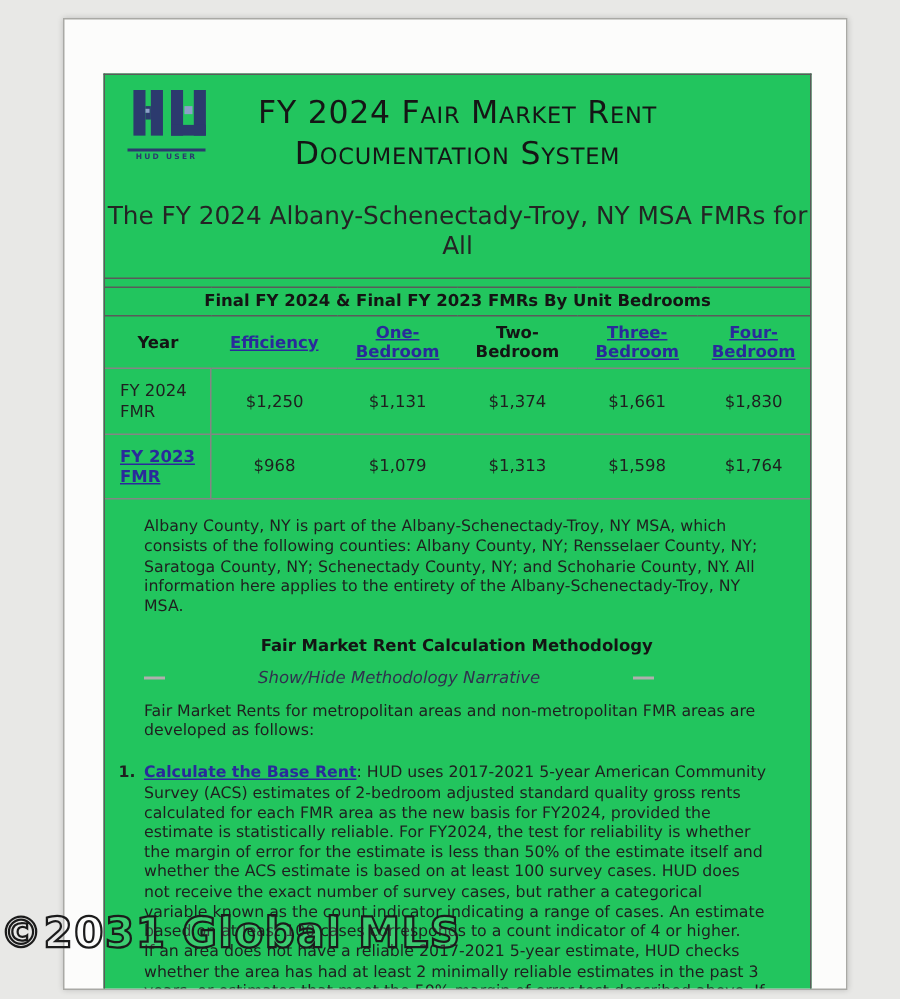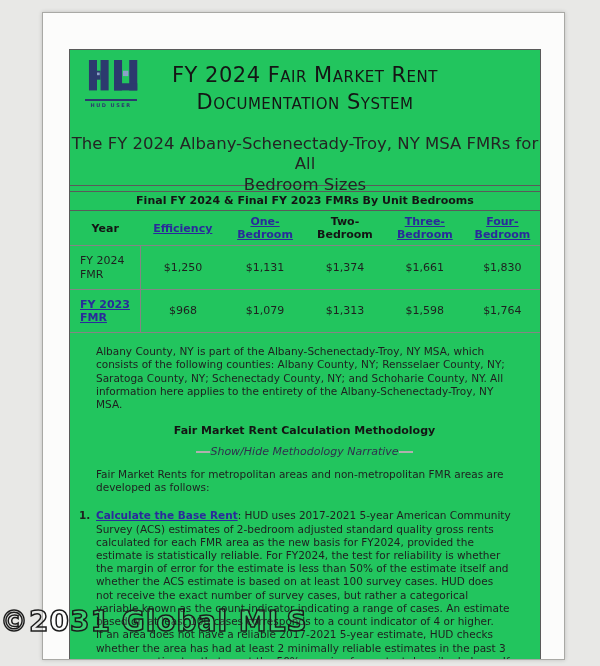--- a/index.html
+++ b/index.html
@@ -69,21 +69,21 @@
   a.lnk, a.showhide{
     color:var(--link);font-weight:bold;text-decoration:underline;cursor:pointer;
   }
   
   .content{padding:12px 27px 0 26px;font-size:10.5px;line-height:1.26;color:var(--text);}
   .content p{margin:0;}
   .method-heading{
     margin:13px 0 7px 0;text-align:center;font-weight:bold;font-size:11px;color:#141414;
   }
   .showhide-row{
-    display:flex;align-items:center;justify-content:center;margin-bottom:9px;
+    display:flex;align-items:center;gap:62px;margin-bottom:9px;
   }
   a.showhide{
     font-style:italic;font-weight:normal;color:#30304e;text-decoration:none;font-size:11px;
   }
   .dash{display:inline-block;width:14px;height:2px;background:#b0b0ae;}
   .intro{margin-top:2px;}
   .list-item{display:flex;margin-top:15px;margin-left:-17px;}
   .num{width:17px;flex-shrink:0;font-weight:bold;}
   .item-body{flex:1;}
   .para2{margin-top:13px;}
@@ -115,21 +115,20 @@
           <rect x="11" y="14" width="3" height="3" fill="#8ca0c8"></rect>
         </svg>
         <div class="logo-caption">HUD USER</div>
       </div>
       <div class="title">
         <div>FY 2024 Fair Market Rent</div>
         <div>Documentation System</div>
       </div>
       <div class="subtitle">
         <div>The FY 2024 Albany-Schenectady-Troy, NY MSA FMRs for All</div>
-        <div>Bedroom Sizes</div>
       </div>
     </div>
 
     <div class="tbl-gap"></div>
 
     <table>
       <colgroup>
         <col style="width:15%">
           <col style="width:18%">
           <col style="width:17%">

